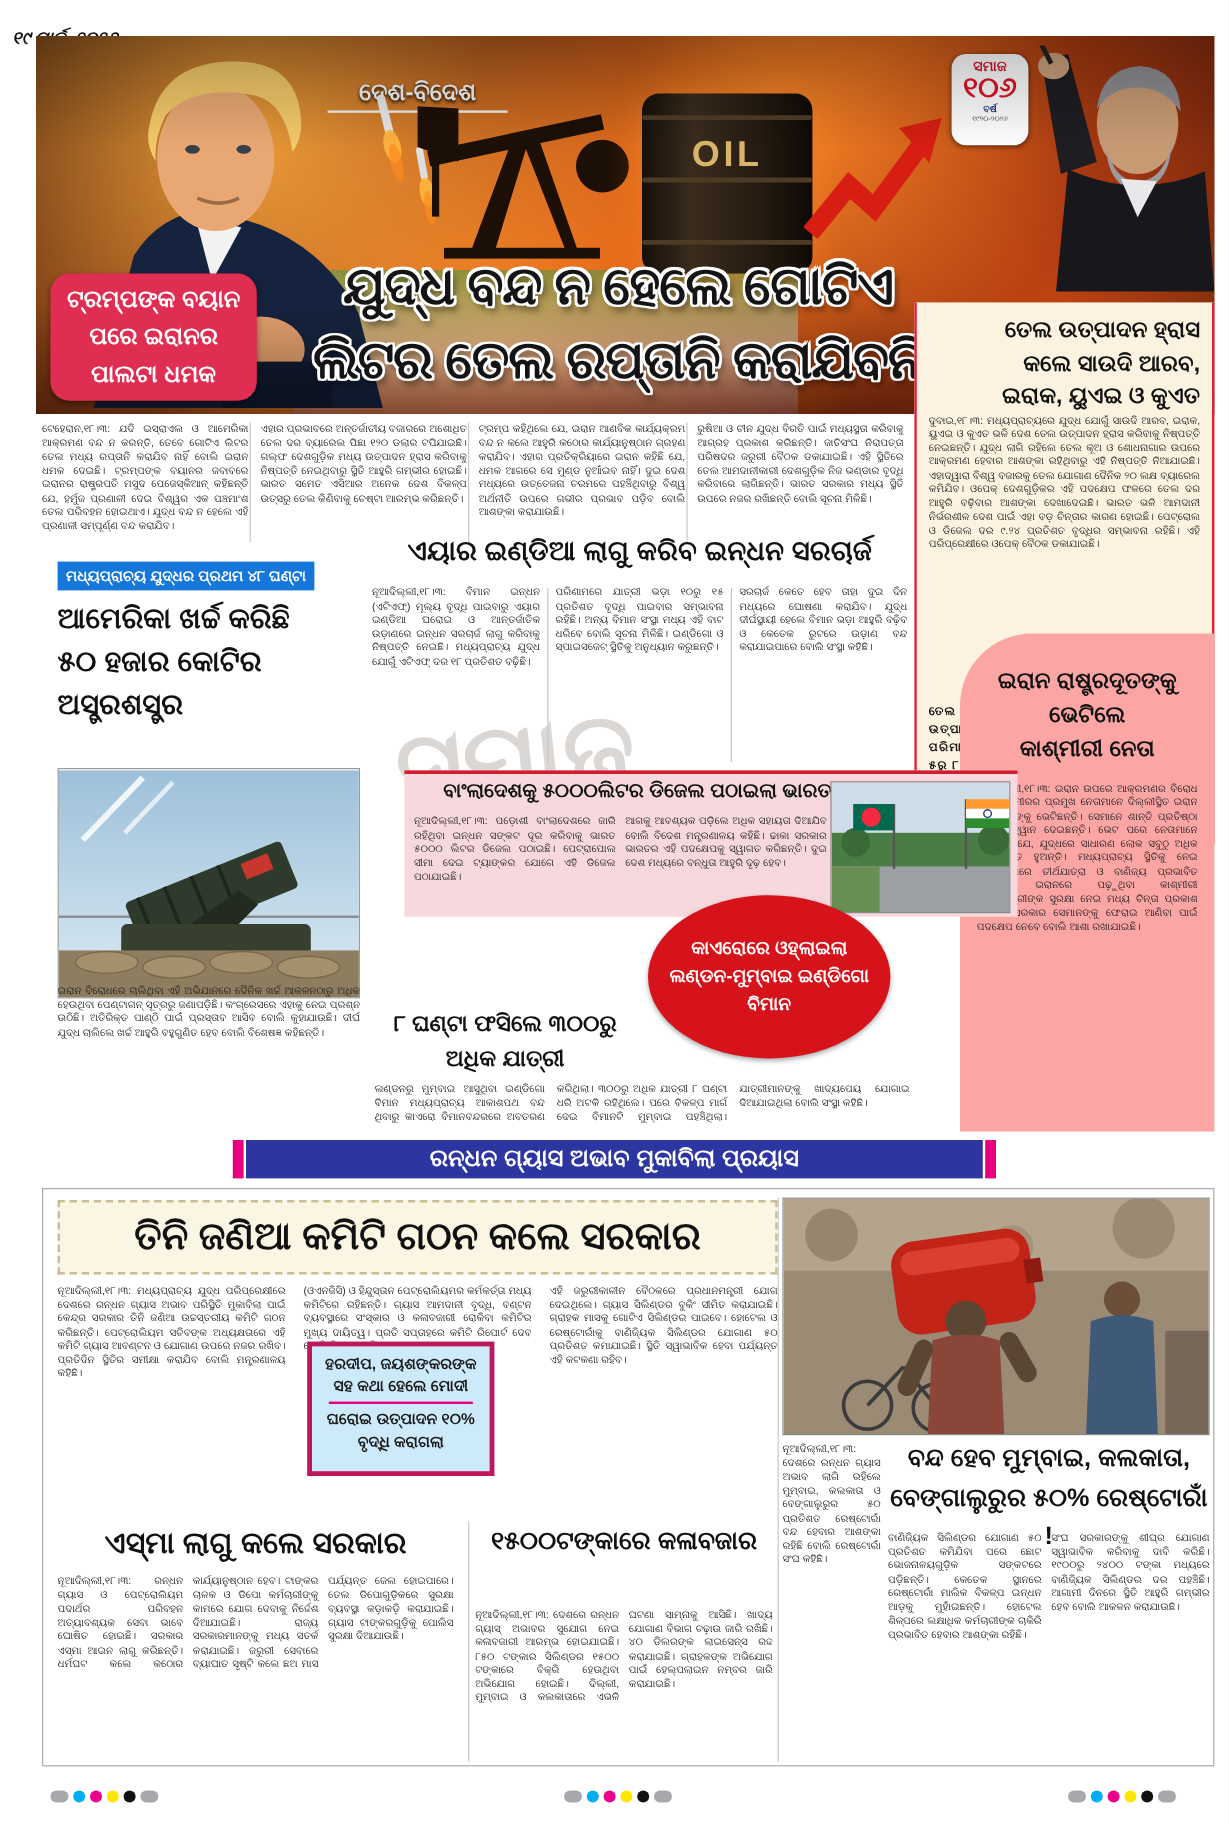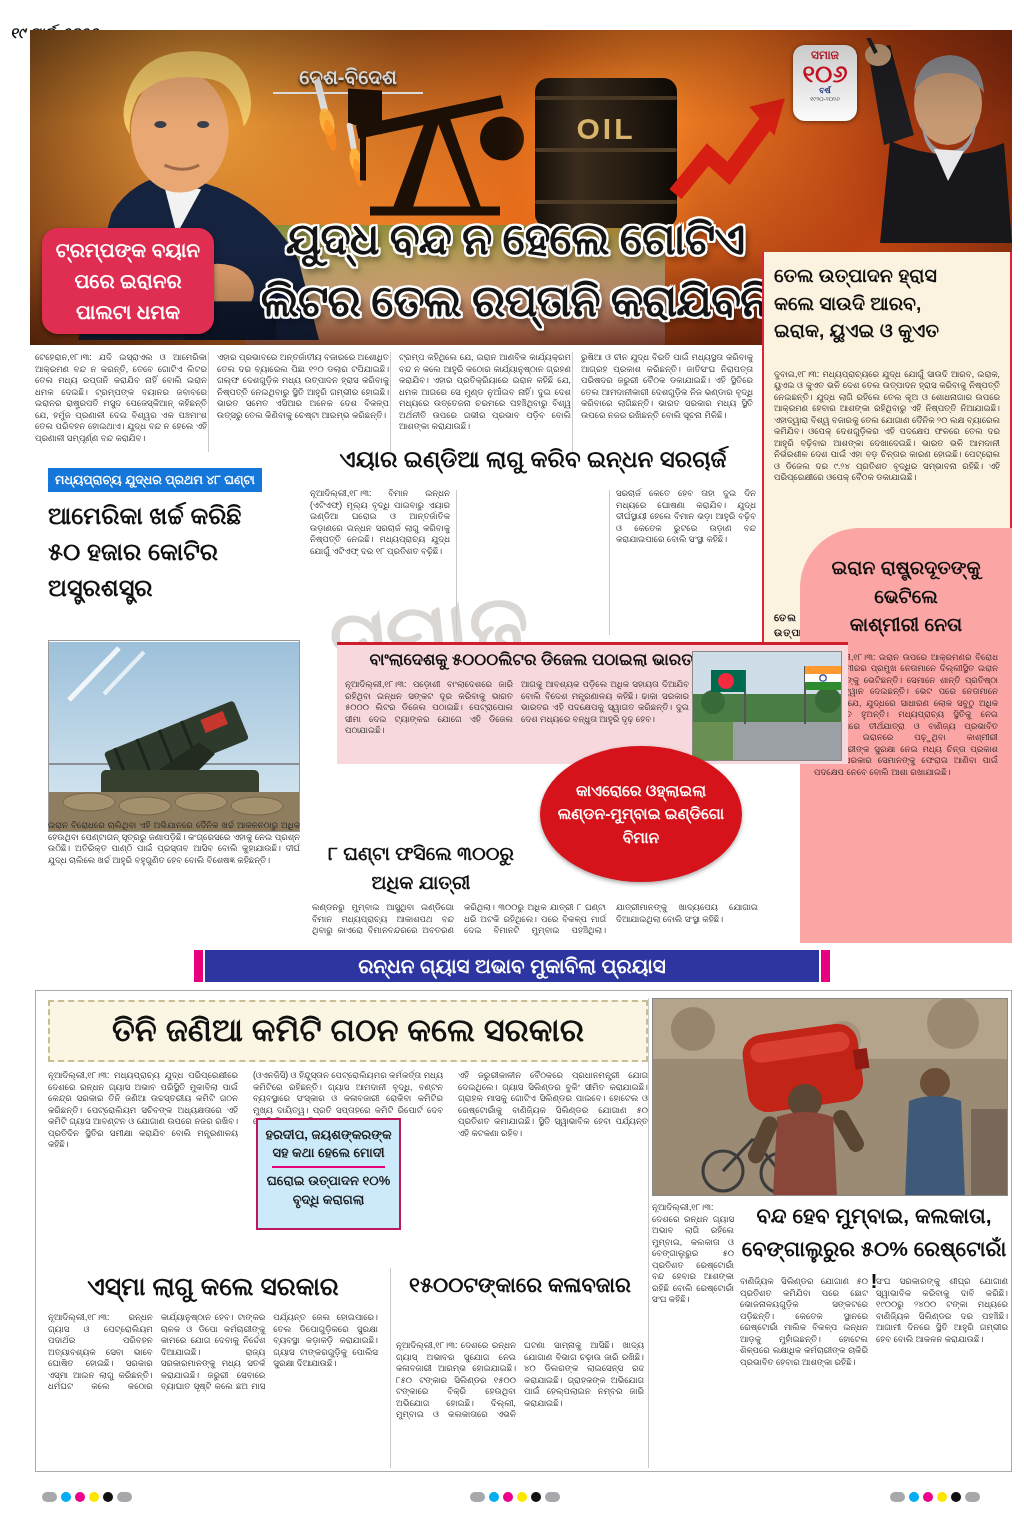--- a/index.html
+++ b/index.html
@@ -38,22 +38,22 @@
     text-shadow:-2px -2px 0 #fff,2px -2px 0 #fff,-2px 2px 0 #fff,2px 2px 0 #fff,0 -2px 0 #fff,0 2px 0 #fff,-2px 0 0 #fff,2px 0 0 #fff,3px 5px 6px rgba(0,0,0,.55)}
   #main-hl-1{top:184px}
   #main-hl-2{top:246px}
 
   
   .lead-col{top:352px;width:172px;height:102px;overflow:hidden}
 
   
   #saudi{left:762px;top:252px;width:250px;height:452px;background:#fbf2df;
     border-left:2px solid #e2223b;border-right:2px solid #e2223b;padding:10px 10px 6px}
-  #saudi .s-hl{font-size:19px;font-weight:bold;color:#111;text-align:left;line-height:1.45}
-  #saudi .s-body{margin-top:24px;height:235px;overflow:hidden}
+  #saudi .s-hl{font-size:19px;font-weight:bold;color:#111;text-align:right;line-height:1.45}
+  #saudi .s-body{margin-top:0;height:235px;overflow:hidden}
   #saudi .s-stat{margin-top:6px;font-size:10px;font-weight:bold;color:#111;width:40px;line-height:1.5;letter-spacing:1px}
 
   
   #kashmir{left:800px;top:528px;width:212px;height:415px;background:#fca5a5;border-radius:60px 0 0 0;
     padding:26px 14px 10px}
   #kashmir .k-hl{font-size:19px;font-weight:bold;color:#111;text-align:center;line-height:1.5}
   #kashmir .k-body{margin-top:12px;overflow:hidden;height:250px}
 
   
   #us-kicker{left:48px;top:468px;width:214px;height:24px;background:#1577d9;color:#fff;font-weight:bold;
@@ -86,21 +86,21 @@
   #watermark .w-line{font-size:10px;color:rgba(120,110,100,.55)}
 
   
   #gas-banner{left:205px;top:950px;width:614px;height:32px;background:#2c35a0;color:#fff;
     font-size:20px;font-weight:bold;text-align:center;line-height:32px}
   .banner-cap{position:absolute;top:950px;width:9px;height:32px;background:#e6007e}
   #bottom-box{left:35px;top:990px;width:977px;height:482px;border:1px solid #aaa}
   #committee-hl{left:48px;top:1000px;width:600px;height:62px;background:#fbf6e3;border:2px dashed #c9bd96;
     font-size:32px;font-weight:bold;color:#111;text-align:center;line-height:56px}
   .cm-col{top:1070px;width:190px;height:192px;overflow:hidden}
-  #modi-box{left:256px;top:1118px;width:145px;height:112px;background:#cdeafb;border:2px solid #be185d;
+  #modi-box{left:256px;top:1118px;width:156px;height:112px;background:#cdeafb;border:4px solid #be185d;
     padding:6px 6px;text-align:center}
   #modi-box .m-l1{font-size:13px;font-weight:bold;color:#1a1a1a;line-height:1.4}
   #modi-box .m-div{height:2px;background:#e6007e;margin:4px 8px}
   #modi-box .m-l2{font-size:13px;font-weight:bold;color:#1a1a1a;line-height:1.4}
   #lpg-photo{left:652px;top:998px;width:356px;height:198px;overflow:hidden;border:1px solid #888}
   #resto-hl{left:740px;top:1200px;width:268px;text-align:center;font-size:21px;font-weight:bold;color:#111;line-height:1.55}
   #resto-colA{left:652px;top:1202px;width:82px;height:266px;overflow:hidden}
   #resto-colB{left:740px;top:1276px;width:128px;height:192px;overflow:hidden}
   #resto-colC{left:876px;top:1276px;width:132px;height:192px;overflow:hidden}
   #esma-hl{left:48px;top:1272px;width:330px;text-align:center;font-size:25px;font-weight:bold;color:#111}
@@ -262,20 +262,21 @@
       <ellipse cx="40" cy="160" rx="26" ry="9" fill="#a4906c" stroke="#77654a"></ellipse>
       <ellipse cx="96" cy="164" rx="26" ry="9" fill="#a4906c" stroke="#77654a"></ellipse>
       <ellipse cx="152" cy="160" rx="26" ry="9" fill="#a4906c" stroke="#77654a"></ellipse>
       <ellipse cx="208" cy="164" rx="26" ry="9" fill="#a4906c" stroke="#77654a"></ellipse>
     </svg>
   </div>
   <div class="abs bt" id="us-body-bottom">ଇରାନ ବିରୋଧରେ ଚାଲିଥିବା ଏହି ଅଭିଯାନରେ ଦୈନିକ ଖର୍ଚ୍ଚ ଆକଳନଠାରୁ ଅଧିକ ହେଉଥିବା ପେଣ୍ଟାଗନ୍ ସୂତ୍ରରୁ ଜଣାପଡ଼ିଛି। କଂଗ୍ରେସରେ ଏହାକୁ ନେଇ ପ୍ରଶ୍ନ ଉଠିଛି। ଅତିରିକ୍ତ ପାଣ୍ଠି ପାଇଁ ପ୍ରସ୍ତାବ ଆସିବ ବୋଲି କୁହାଯାଉଛି। ଦୀର୍ଘ ଯୁଦ୍ଧ ଚାଲିଲେ ଖର୍ଚ୍ଚ ଆହୁରି ବହୁଗୁଣିତ ହେବ ବୋଲି ବିଶେଷଜ୍ଞ କହିଛନ୍ତି।</div>
 
   <div class="abs" id="ai-hl">ଏୟାର ଇଣ୍ଡିଆ ଲାଗୁ କରିବ ଇନ୍ଧନ ସରଚାର୍ଜ</div>
   <div class="abs bt ai-col" style="left:310px">ନୂଆଦିଲ୍ଲୀ,୧୮।୩: ବିମାନ ଇନ୍ଧନ (ଏଟିଏଫ୍) ମୂଲ୍ୟ ବୃଦ୍ଧି ପାଇବାରୁ ଏୟାର ଇଣ୍ଡିଆ ଘରୋଇ ଓ ଆନ୍ତର୍ଜାତିକ ଉଡ଼ାଣରେ ଇନ୍ଧନ ସରଚାର୍ଜ ଲାଗୁ କରିବାକୁ ନିଷ୍ପତ୍ତି ନେଇଛି। ମଧ୍ୟପ୍ରାଚ୍ୟ ଯୁଦ୍ଧ ଯୋଗୁଁ ଏଟିଏଫ୍ ଦର ୧୮ ପ୍ରତିଶତ ବଢ଼ିଛି।</div>
+  <div class="abs bt ai-col" style="left:463px">ପରିଣାମରେ ଯାତ୍ରୀ ଭଡ଼ା ୧୦ରୁ ୧୫ ପ୍ରତିଶତ ବୃଦ୍ଧି ପାଇବାର ସମ୍ଭାବନା ରହିଛି। ଅନ୍ୟ ବିମାନ ସଂସ୍ଥା ମଧ୍ୟ ଏହି ବାଟ ଧରିବେ ବୋଲି ସୂଚନା ମିଳିଛି। ଇଣ୍ଡିଗୋ ଓ ସ୍ପାଇସଜେଟ୍ ସ୍ଥିତିକୁ ଅନୁଧ୍ୟାନ କରୁଛନ୍ତି।</div>
   <div class="abs bt ai-col" style="left:616px">ସରଚାର୍ଜ କେତେ ହେବ ତାହା ଦୁଇ ଦିନ ମଧ୍ୟରେ ଘୋଷଣା କରାଯିବ। ଯୁଦ୍ଧ ଦୀର୍ଘସ୍ଥାୟୀ ହେଲେ ବିମାନ ଭଡ଼ା ଆହୁରି ବଢ଼ିବ ଓ କେତେକ ରୁଟରେ ଉଡ଼ାଣ ବନ୍ଦ କରାଯାଇପାରେ ବୋଲି ସଂସ୍ଥା କହିଛି।</div>
   <div class="vline" style="left:456px;top:490px;height:145px"></div>
   <div class="vline" style="left:609px;top:490px;height:145px"></div>
 
   <div class="abs" id="bd-box">
     <div id="bd-hl">ବାଂଲାଦେଶକୁ ୫୦୦୦ଲିଟର ଡିଜେଲ ପଠାଇଲା ଭାରତ</div>
     <div class="bt bd-col" style="left:8px">ନୂଆଦିଲ୍ଲୀ,୧୮।୩: ପଡ଼ୋଶୀ ବାଂଲାଦେଶରେ ଜାରି ରହିଥିବା ଇନ୍ଧନ ସଙ୍କଟ ଦୂର କରିବାକୁ ଭାରତ ୫୦୦୦ ଲିଟର ଡିଜେଲ ପଠାଇଛି। ପେଟ୍ରାପୋଲ ସୀମା ଦେଇ ଟ୍ୟାଙ୍କର ଯୋଗେ ଏହି ଡିଜେଲ ପଠାଯାଇଛି।</div>
     <div class="bt bd-col" style="left:184px">ଆଗକୁ ଆବଶ୍ୟକ ପଡ଼ିଲେ ଅଧିକ ସହାୟତା ଦିଆଯିବ ବୋଲି ବିଦେଶ ମନ୍ତ୍ରଣାଳୟ କହିଛି। ଢାକା ସରକାର ଭାରତର ଏହି ପଦକ୍ଷେପକୁ ସ୍ୱାଗତ କରିଛନ୍ତି। ଦୁଇ ଦେଶ ମଧ୍ୟରେ ବନ୍ଧୁତା ଆହୁରି ଦୃଢ଼ ହେବ।</div>
     <div id="bd-photo">
       <svg width="150" height="110" viewBox="0 0 150 110">

